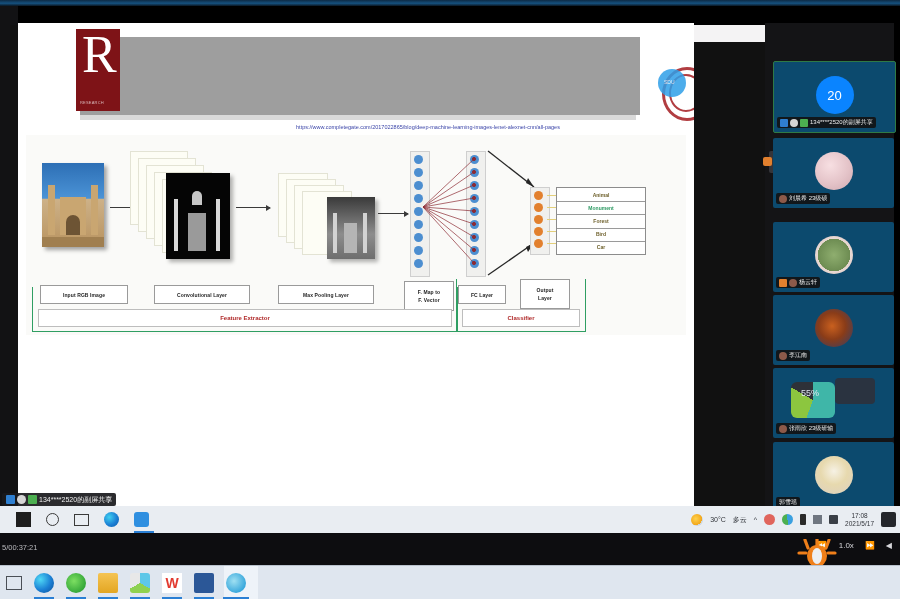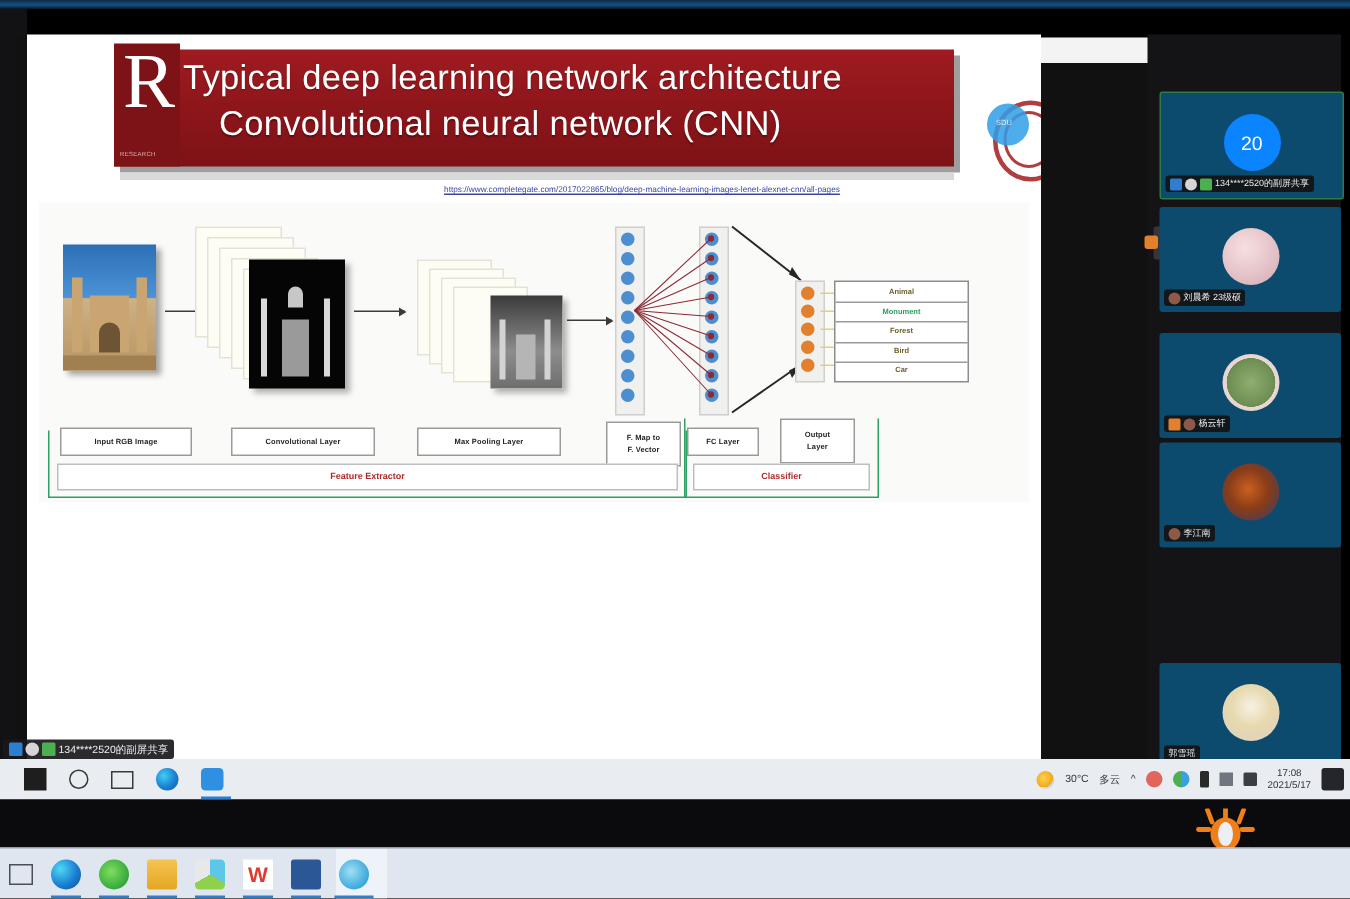--- a/index.html
+++ b/index.html
@@ -185,24 +185,20 @@
         <span>─</span>
         <span>□</span>
         <span>✕</span>
       </div>
     </div>
 
     <div class="slide">
       <div class="slide-inner">
 
         <div class="banner-shadow"></div>
-        <div class="banner">
-          <div class="line1">Typical deep learning network architecture</div>
-          <div class="line2">Convolutional neural network (CNN)</div>
-        </div>
         <div class="r-letter">
           <div class="glyph">R</div>
           <div class="sub">RESEARCH</div>
         </div>
         <div class="logo-ring"></div>
         <div class="logo-ring2"></div>
         <div class="logo-circ">
           <div class="txt">SDU</div>
         </div>
         <div class="banner-strip"></div>
@@ -386,20 +382,29 @@
       </div>
 
       <div class="tile" style="top:272px;">
         <div class="av" style="background:radial-gradient(circle at 45% 45%,#c9601f 0%,#8a3c18 45%,#2e3f6e 100%);"></div>
         <div class="nchip">
           <span class="mini" style="background:#8d5a4a;border-radius:50%;"></span>
           <span class="nm">李江南</span>
         </div>
       </div>
 
+      <div class="tile" style="top:345px;">
+        <div class="av" style="left:18px;transform:none;width:44px;height:36px;border-radius:6px;background:conic-gradient(#3fb6a8 0deg 200deg,#8cc63f 200deg 300deg,#2e3138 300deg 360deg);"></div>
+        <div style="position:absolute;left:28px;top:20px;font-size:9px;color:#dfe6ee;">55%</div>
+        <div style="position:absolute;left:62px;top:10px;width:40px;height:26px;border-radius:4px;background:#2a3340;"></div>
+        <div class="nchip">
+          <span class="mini" style="background:#8d5a4a;border-radius:50%;"></span>
+          <span class="nm">张雨欣 23级研输</span>
+        </div>
+      </div>
 
       <div class="tile" style="top:419px;">
         <div class="av" style="background:radial-gradient(circle at 50% 40%,#f6f1e4 0%,#e7d9ae 45%,#dcd0c2 100%);"></div>
         <div class="nchip">
           <span class="nm">郭雪瑶</span>
         </div>
       </div>
     </div>
 
     <div class="wtask">
@@ -422,20 +427,29 @@
         <span class="tico" style="background:#3a3f46;width:9px;height:9px;border-radius:1px;"></span>
         <span class="clock">
           <span>17:08</span><br>
           <span>2021/5/17</span>
         </span>
         <span class="tico" style="background:#24262b;border-radius:2px;"></span>
       </div>
     </div>
   </div>
 
+  <div class="pbar">
+    <div class="ptime">5/00:37:21</div>
+    <div class="pctrl">
+      <span>⏪</span>
+      <span>1.0x</span>
+      <span>⏩</span>
+      <span>◀</span>
+    </div>
+  </div>
 
   <div class="logo-sdu">
     <svg class="sdu-eye" viewBox="0 0 40 32">
       <g stroke="#ef7f1a" stroke-width="3.2" fill="none" stroke-linecap="round">
         <line x1="8" y1="1" x2="11" y2="9"></line>
         <line x1="20" y1="0" x2="20" y2="8"></line>
         <line x1="32" y1="1" x2="29" y2="9"></line>
         <line x1="2" y1="14" x2="9" y2="14"></line>
         <line x1="31" y1="14" x2="38" y2="14"></line>
       </g>

